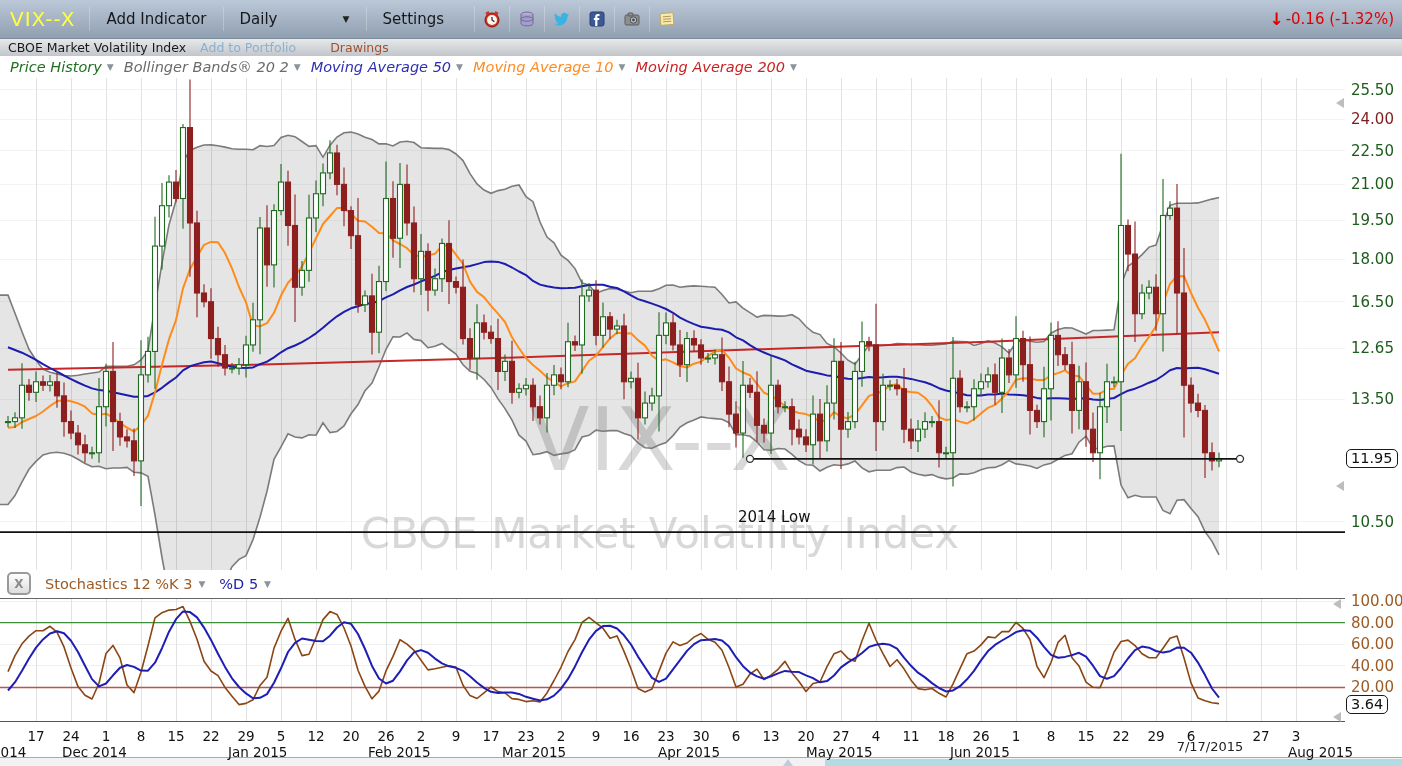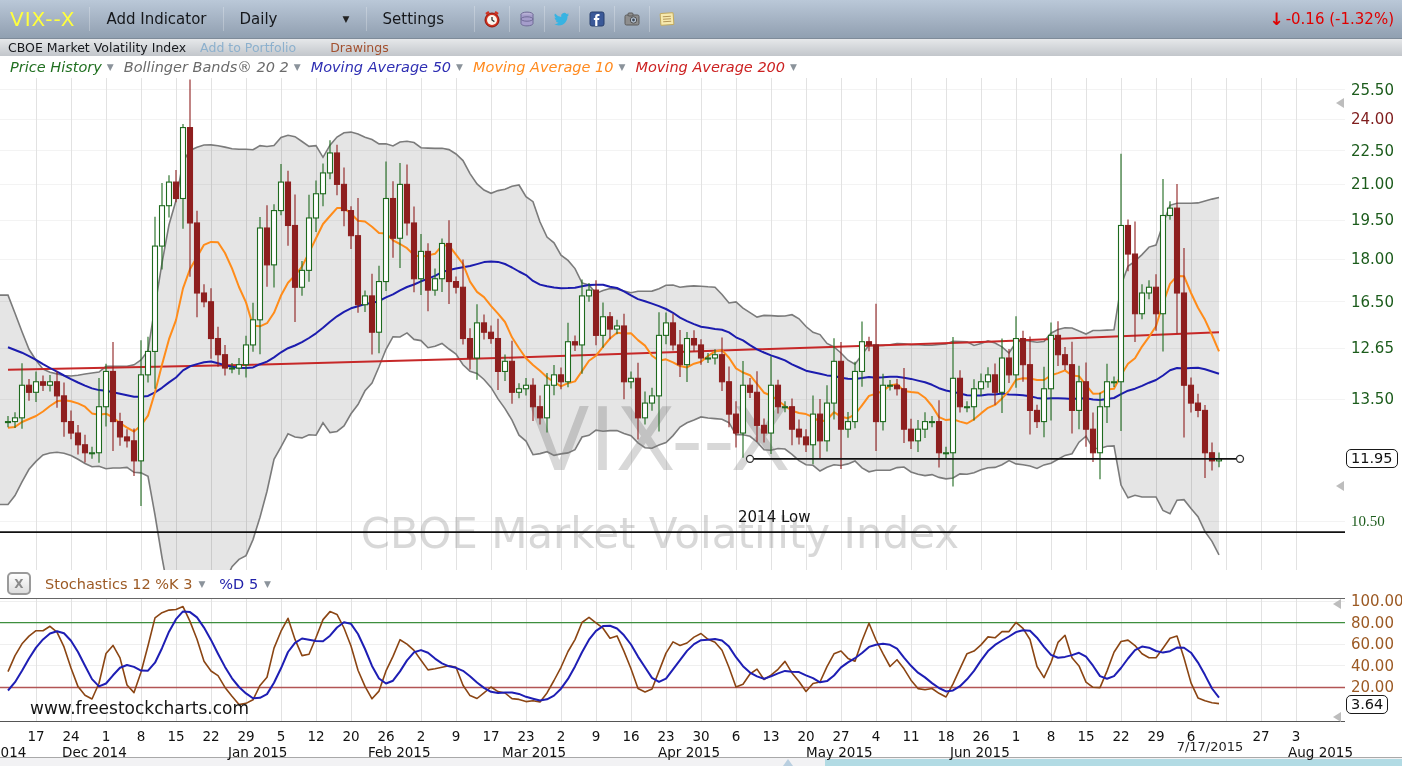--- a/index.html
+++ b/index.html
@@ -612,38 +612,37 @@
       <line x1="1261" y1="0" x2="1261" y2="124" stroke="#e2e2e2" stroke-width="1" shape-rendering="crispEdges"></line>
       <line x1="1296" y1="0" x2="1296" y2="124" stroke="#e2e2e2" stroke-width="1" shape-rendering="crispEdges"></line>
       <line x1="0" y1="24.62717770034843" x2="1345" y2="24.62717770034843" stroke="#3e8e3e" stroke-width="1.4"></line>
       <line x1="0" y1="89.43554006968641" x2="1345" y2="89.43554006968641" stroke="#b25555" stroke-width="1.4"></line>
       <path d="M8 73.6 L15 57.6 L22 45.8 L29 38.1 L36 32.7 L43 32.7 L50 28.3 L57 34.2 L64 48.9 L71 70.0 L78 88.6 L85 97.3 L92 101.0 L99 85.2 L106 55.5 L113 47.4 L120 59.9 L127 87.0 L134 94.6 L141 74.2 L148 47.7 L155 19.9 L162 14.7 L169 12.1 L176 11.5 L183 8.6 L190 23.4 L197 41.2 L204 63.3 L211 73.0 L218 77.7 L225 89.4 L232 98.2 L239 106.6 L246 105.4 L253 101.8 L260 87.4 L267 79.2 L274 50.1 L281 33.2 L288 20.3 L295 41.4 L302 57.6 L309 56.2 L316 39.5 L323 21.6 L330 13.6 L337 16.4 L344 30.0 L351 48.0 L358 72.3 L365 88.4 L372 100.8 L379 93.1 L386 72.9 L393 58.4 L400 41.7 L407 46.1 L414 52.4 L421 62.2 L428 71.9 L435 70.7 L442 69.2 L449 67.7 L456 69.3 L463 87.3 L470 97.6 L477 100.5 L484 94.8 L491 89.0 L498 93.6 L505 95.0 L512 100.6 L519 101.4 L526 103.6 L533 102.8 L540 104.0 L547 94.9 L554 82.5 L561 69.3 L568 53.5 L575 41.6 L582 24.5 L589 19.4 L596 24.8 L603 30.2 L610 40.3 L617 37.9 L624 53.4 L631 70.8 L638 90.5 L645 94.0 L652 91.0 L659 73.1 L666 55.1 L673 43.9 L680 47.5 L687 45.0 L694 39.1 L701 35.5 L708 41.3 L715 44.2 L722 52.2 L729 69.5 L736 89.0 L743 86.3 L750 76.0 L757 71.1 L764 81.5 L771 77.2 L778 71.3 L785 63.4 L792 74.9 L799 83.5 L806 93.5 L813 85.5 L820 84.0 L827 68.7 L834 55.8 L841 53.0 L848 60.4 L855 63.2 L862 42.8 L869 25.2 L876 42.0 L883 55.7 L890 68.5 L897 61.7 L904 70.8 L911 82.2 L918 90.6 L925 91.7 L932 90.5 L939 95.3 L946 99.0 L953 85.8 L960 70.7 L967 55.7 L974 53.1 L981 46.9 L988 38.9 L995 39.8 L1002 33.6 L1009 33.6 L1016 24.4 L1023 30.3 L1030 41.5 L1037 68.5 L1044 79.6 L1051 64.5 L1058 44.4 L1065 37.3 L1072 59.7 L1079 67.9 L1086 84.1 L1093 89.3 L1100 89.6 L1107 73.1 L1114 54.3 L1121 43.5 L1128 42.1 L1135 47.6 L1142 55.8 L1149 59.8 L1156 59.8 L1163 50.2 L1170 40.3 L1177 38.0 L1184 60.0 L1191 84.9 L1198 99.9 L1205 102.8 L1212 104.7 L1219 105.6" fill="none" stroke="#8b4513" stroke-width="1.6" stroke-linejoin="round"></path>
       <path d="M8 92.5 L15 84.2 L22 72.7 L29 60.5 L36 49.6 L43 41.4 L50 35.5 L57 33.2 L64 35.3 L71 42.8 L78 54.0 L85 67.8 L92 81.1 L99 88.4 L106 85.5 L113 77.3 L120 69.8 L127 67.0 L134 68.9 L141 72.6 L148 72.7 L155 64.7 L162 50.2 L169 33.7 L176 21.2 L183 13.4 L190 14.1 L197 19.4 L204 29.6 L211 41.9 L218 55.7 L225 68.9 L232 80.3 L239 89.0 L246 95.4 L253 100.2 L260 99.8 L267 96.1 L274 84.8 L281 70.3 L288 54.0 L295 44.8 L302 40.5 L309 41.7 L316 43.0 L323 43.3 L330 37.7 L337 29.5 L344 24.2 L351 25.9 L358 36.0 L365 51.0 L372 67.9 L379 80.5 L386 85.5 L393 82.7 L400 73.4 L407 62.4 L414 54.3 L421 52.1 L428 54.8 L435 60.6 L442 65.3 L449 68.3 L456 69.8 L463 72.8 L470 78.2 L477 84.5 L484 89.9 L491 93.8 L498 95.1 L505 94.6 L512 94.6 L519 95.9 L526 98.8 L533 100.7 L540 102.5 L547 101.3 L554 97.6 L561 90.7 L568 80.9 L575 68.4 L582 54.3 L589 41.7 L596 32.8 L603 28.1 L610 27.8 L617 30.5 L624 37.3 L631 46.5 L638 58.6 L645 69.3 L652 79.9 L659 83.9 L666 80.7 L673 71.4 L680 62.1 L687 52.9 L694 46.1 L701 42.2 L708 41.7 L715 41.0 L722 42.5 L729 48.6 L736 59.2 L743 68.2 L750 74.6 L757 78.4 L764 80.8 L771 78.4 L778 75.4 L785 72.9 L792 73.7 L799 74.1 L806 77.3 L813 80.2 L820 84.3 L827 83.1 L834 77.5 L841 69.4 L848 64.4 L855 60.2 L862 55.0 L869 48.9 L876 46.7 L883 45.8 L890 46.8 L897 50.6 L904 59.7 L911 67.8 L918 74.7 L925 79.4 L932 85.1 L939 90.0 L946 93.4 L953 92.4 L960 88.2 L967 81.3 L974 72.9 L981 62.4 L988 53.1 L995 46.9 L1002 42.5 L1009 38.5 L1016 34.1 L1023 32.3 L1030 32.7 L1037 39.7 L1044 48.9 L1051 56.9 L1058 59.7 L1065 58.9 L1072 57.1 L1079 54.8 L1086 58.7 L1093 67.7 L1100 78.1 L1107 80.8 L1114 78.1 L1121 70.0 L1128 60.5 L1135 52.1 L1142 48.6 L1149 49.7 L1156 53.0 L1163 54.6 L1170 53.2 L1177 49.6 L1184 49.7 L1191 54.7 L1198 64.6 L1205 77.1 L1212 90.5 L1219 99.6" fill="none" stroke="#1e1eb4" stroke-width="2" stroke-linejoin="round"></path>
       <line x1="0" y1="0.5" x2="1345" y2="0.5" stroke="#666" stroke-width="1"></line>
       <line x1="0" y1="123.5" x2="1345" y2="123.5" stroke="#555" stroke-width="1"></line>
     </svg>
 
-  <div class="wm-url">www.freestockcharts.com</div>
 
   <div class="scrollbar">
     <div class="scroll-thumb" style="left:825px;width:577px;"></div>
     <div class="scroll-marker" style="left:783px;"></div>
   </div>
 
   <div id="overlay">
       <div class="axis-label" style="top: 80.88px; color: rgb(28, 92, 28);">25.50</div>
       <div class="axis-label" style="top: 110.39px; color: #7f1d1d;">24.00</div>
       <div class="axis-label" style="top: 141.806px; color: rgb(28, 92, 28);">22.50</div>
       <div class="axis-label" style="top: 175.39px; color: rgb(28, 92, 28);">21.00</div>
       <div class="axis-label" style="top: 211.463px; color: rgb(28, 92, 28);">19.50</div>
       <div class="axis-label" style="top: 250.426px; color: rgb(28, 92, 28);">18.00</div>
       <div class="axis-label" style="top: 292.781px; color: rgb(28, 92, 28);">16.50</div>
       <div class="axis-label" style="top: 339.175px; color: rgb(28, 92, 28);">12.65</div>
       <div class="axis-label" style="top: 390.461px; color: rgb(28, 92, 28);">13.50</div>
-      <div class="axis-label" style="top: 512.794px; color: rgb(28, 92, 28); font-family: Liberation Serif, serif;">10.50</div>
+      <div class="axis-label" style="top: 512.794px; color: rgb(28, 92, 28);">10.50</div>
       <div class="price-box" style="top: 448.827px;">11.95</div>
       <div class="axis-label" style="top: 592.024px; color: rgb(156, 90, 36);">100.00</div>
       <div class="axis-label" style="top: 613.627px; color: rgb(156, 90, 36);">80.00</div>
       <div class="axis-label" style="top: 635.23px; color: rgb(156, 90, 36);">60.00</div>
       <div class="axis-label" style="top: 656.833px; color: rgb(156, 90, 36);">40.00</div>
       <div class="axis-label" style="top: 678.436px; color: rgb(156, 90, 36);">20.00</div>
       <div class="price-box" style="top: 695.107px;">3.64</div>
       <div class="tri-left" style="left: 1336px; top: 98px;"></div>
       <div class="tri-left" style="left: 1336px; top: 481px;"></div>
       <div class="tri-left" style="left: 1333px; top: 599px;"></div>

